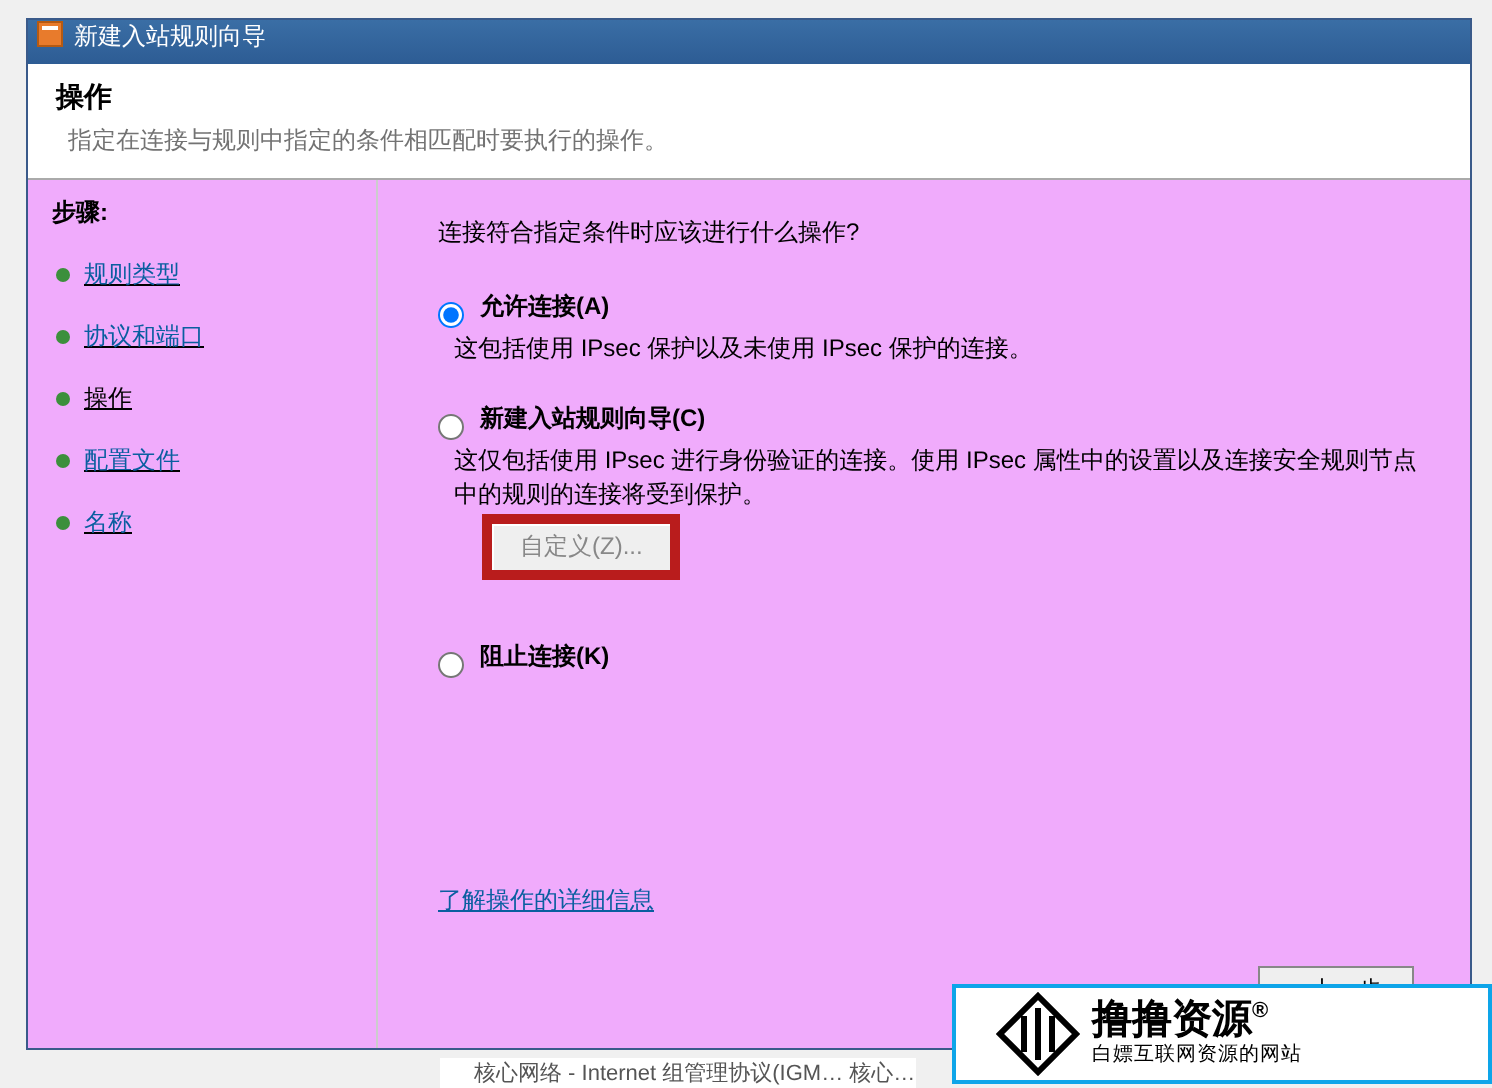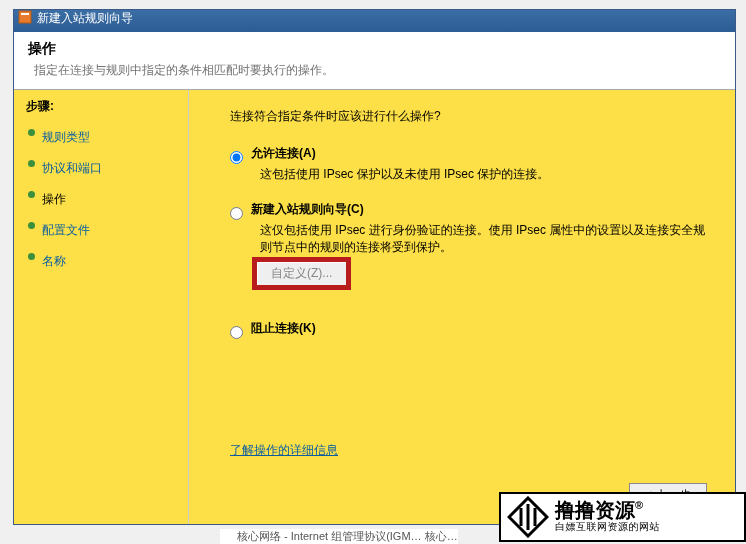--- a/index.html
+++ b/index.html
@@ -34,31 +34,32 @@
       margin-right: 5px;
       display: inline-block;
     }
     .header-section {
       background: #fff;
       border-bottom: 1px solid #aaa;
       padding: 8px 14px 10px 14px;
     }
     .header-title { font-size: 14px; font-weight: bold; margin-bottom: 4px; }
     .header-desc { font-size: 12px; margin-left: 6px; color: #737373; }
-    .body-wrap { flex: 1; display: flex; background: #fde047; gap: 11px; }
+    .body-wrap { flex: 1; display: flex; background: #f0abfc; }
     .sidebar {
       width: 175px;
       border-right: 1px solid #ccc;
       padding: 8px 6px 0 12px;
     }
     .steps-title { font-weight: bold; font-size: 12px; margin-bottom: 10px; }
     .step-item {
-      display: flex; align-items: flex-start;
+      display: flex; align-items: center;
       margin: 6px 0; padding: 4px 2px;
       cursor: default;
+      text-decoration: underline;
     }
     .step-bullet {
       width: 7px; height: 7px; border-radius: 50%;
       background: #3c8f3c;
       margin-right: 7px;
       flex-shrink: 0;
     }
     .step-label { color: #0a5ea0; }
     .step-item.active .step-label { color: #000; }
     .main-pane {
@@ -66,21 +67,21 @@
       padding: 18px 20px 8px 30px;
       position: relative;
       display: flex;
       flex-direction: column;
     }
     .prompt { margin-bottom: 20px; }
     .option-block { margin-bottom: 18px; }
     .opt-row { display: flex; align-items: flex-end; }
     .opt-row input[type=radio] { margin-right: 8px; position: relative; top: 2px; }
     .opt-label { font-weight: bold; }
-    .opt-desc { margin: 4px 0 0 30px; line-height: 1.4; }
+    .opt-desc { margin: 4px 0 0 8px; line-height: 1.4; }
     .custom-btn {
       margin: 2px 0 12px 22px;
       padding: 3px 14px;
       font-size: 12px;
       background: #efefef;
       border: 5px solid #b91c1c;
       color: #888;
       box-shadow: 1px 1px 0 #fff inset;
     }
     .custom-btn:disabled { color: #888; }
@@ -102,25 +103,25 @@
       padding: 3px 14px;
       font-size: 12px;
       background: #efefef;
       border: 1px solid #888;
       min-width: 78px;
     }
     
     .overlay-logo {
       position: absolute;
       right: 0; bottom: 2px;
-      width: 247px; height: 50px;
+      width: 270px; height: 50px;
       background: #fff;
-      border: 2px solid #000000;
+      border: 2px solid #0ea5e9;
       display: flex; align-items: center;
-      padding: 0 6px;
+      padding: 0 20px;
       z-index: 50;
     }
     .overlay-logo .logo-mark {
       width: 42px; height: 42px;
       margin-right: 6px;
     }
     .overlay-logo .logo-text { display: flex; flex-direction: column; }
     .overlay-logo .logo-main { font-size: 20px; font-weight: bold; line-height: 1; }
     .overlay-logo .logo-main sup { font-size: 11px; }
     .overlay-logo .logo-sub { font-size: 10px; letter-spacing: 0.5px; }

